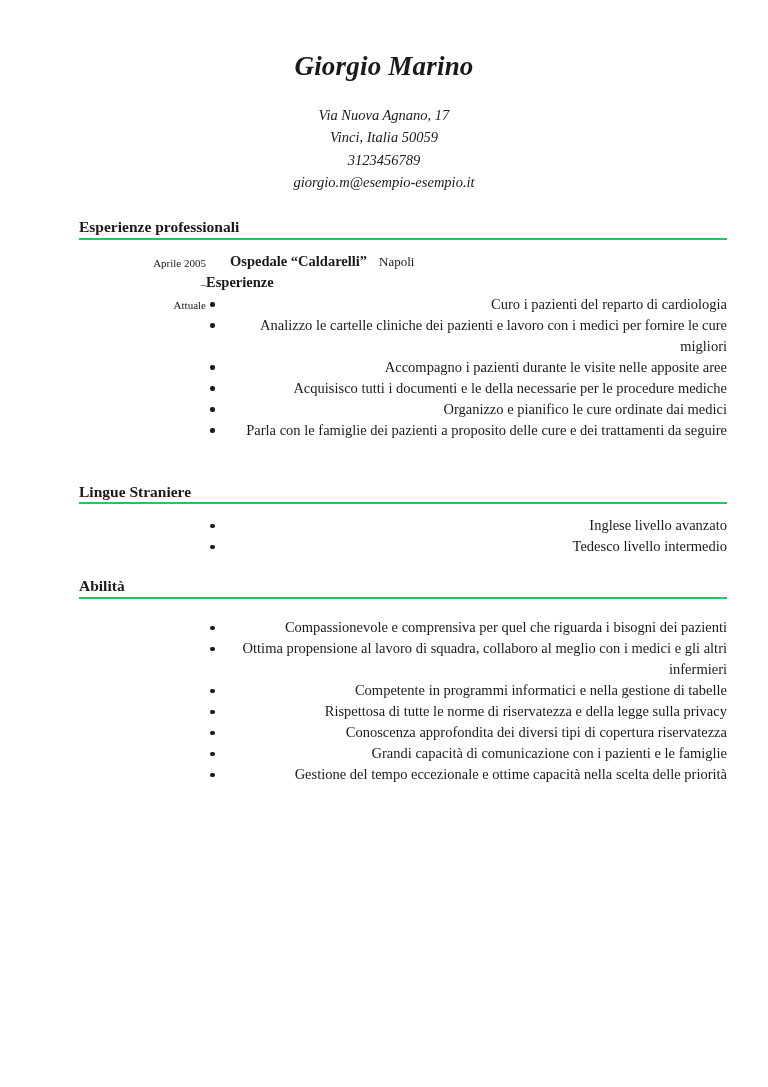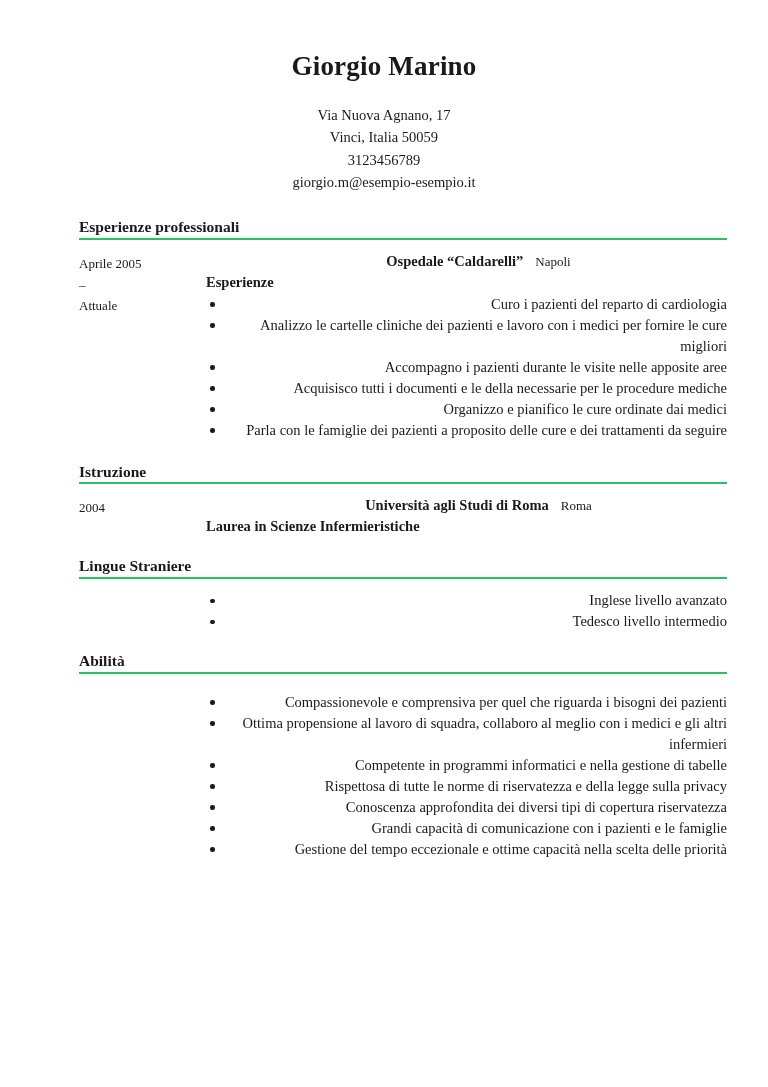--- a/index.html
+++ b/index.html
@@ -23,20 +23,21 @@
     width: 768px;
     height: 1087px;
     background: #ffffff;
     overflow: hidden;
   }
 
   
   .header {
     padding-top: 52px;
     text-align: center;
+    font-style: italic;
   }
   .full-name {
     font-size: 27px;
     font-weight: bold;
     letter-spacing: 0.2px;
     line-height: 1.1;
     margin: 0;
   }
   .contact-block {
     margin-top: 22px;
@@ -62,35 +63,35 @@
   }
 
   
   .entry {
     display: flex;
     align-items: flex-start;
   }
   .date-col {
     width: 127px;
     flex: 0 0 127px;
-    text-align: left;
-    font-size: 13px;
+    text-align: right;
+    font-size: 11px;
     line-height: 21px;
     padding-top: 2px;
   }
   .date-dash {
     display: block;
   }
   .body-col {
     flex: 1 1 auto;
     min-width: 0;
   }
   .entry-headline {
     display: flex;
-    justify-content: center;
+    justify-content: flex-start;
     align-items: baseline;
     margin-left: 24px;
   }
   .entry-title {
     font-size: 14.5px;
     font-weight: bold;
     line-height: 21px;
   }
   .entry-location {
     font-size: 13px;
@@ -180,35 +181,20 @@
           <li>Acquisisco tutti i documenti e le della necessarie per le procedure mediche</li>
           <li>Organizzo e pianifico le cure ordinate dai medici</li>
           <li>Parla con le famiglie dei pazienti a proposito delle cure e dei trattamenti da seguire</li>
         </ul>
       </div>
     </div>
   </div>
 
   <div class="sp-section-lg"></div>
 
-  <div class="section">
-    <div class="section-head">Istruzione</div>
-    <div class="sp-head-to-entry"></div>
-
-    <div class="entry">
-      <div class="date-col">2004</div>
-      <div class="body-col">
-        <div class="entry-headline">
-          <div class="entry-title">Università agli Studi di Roma</div>
-          <div class="entry-location">Roma</div>
-        </div>
-        <div class="entry-subtitle">Laurea in Scienze Infermieristiche</div>
-      </div>
-    </div>
-  </div>
 
   <div class="sp-section"></div>
 
   <div class="section">
     <div class="section-head">Lingue Straniere</div>
     <div class="sp-head-to-entry"></div>
     <div class="indented-list">
       <ul class="bullets">
         <li>Inglese livello avanzato</li>
         <li>Tedesco livello intermedio</li>

